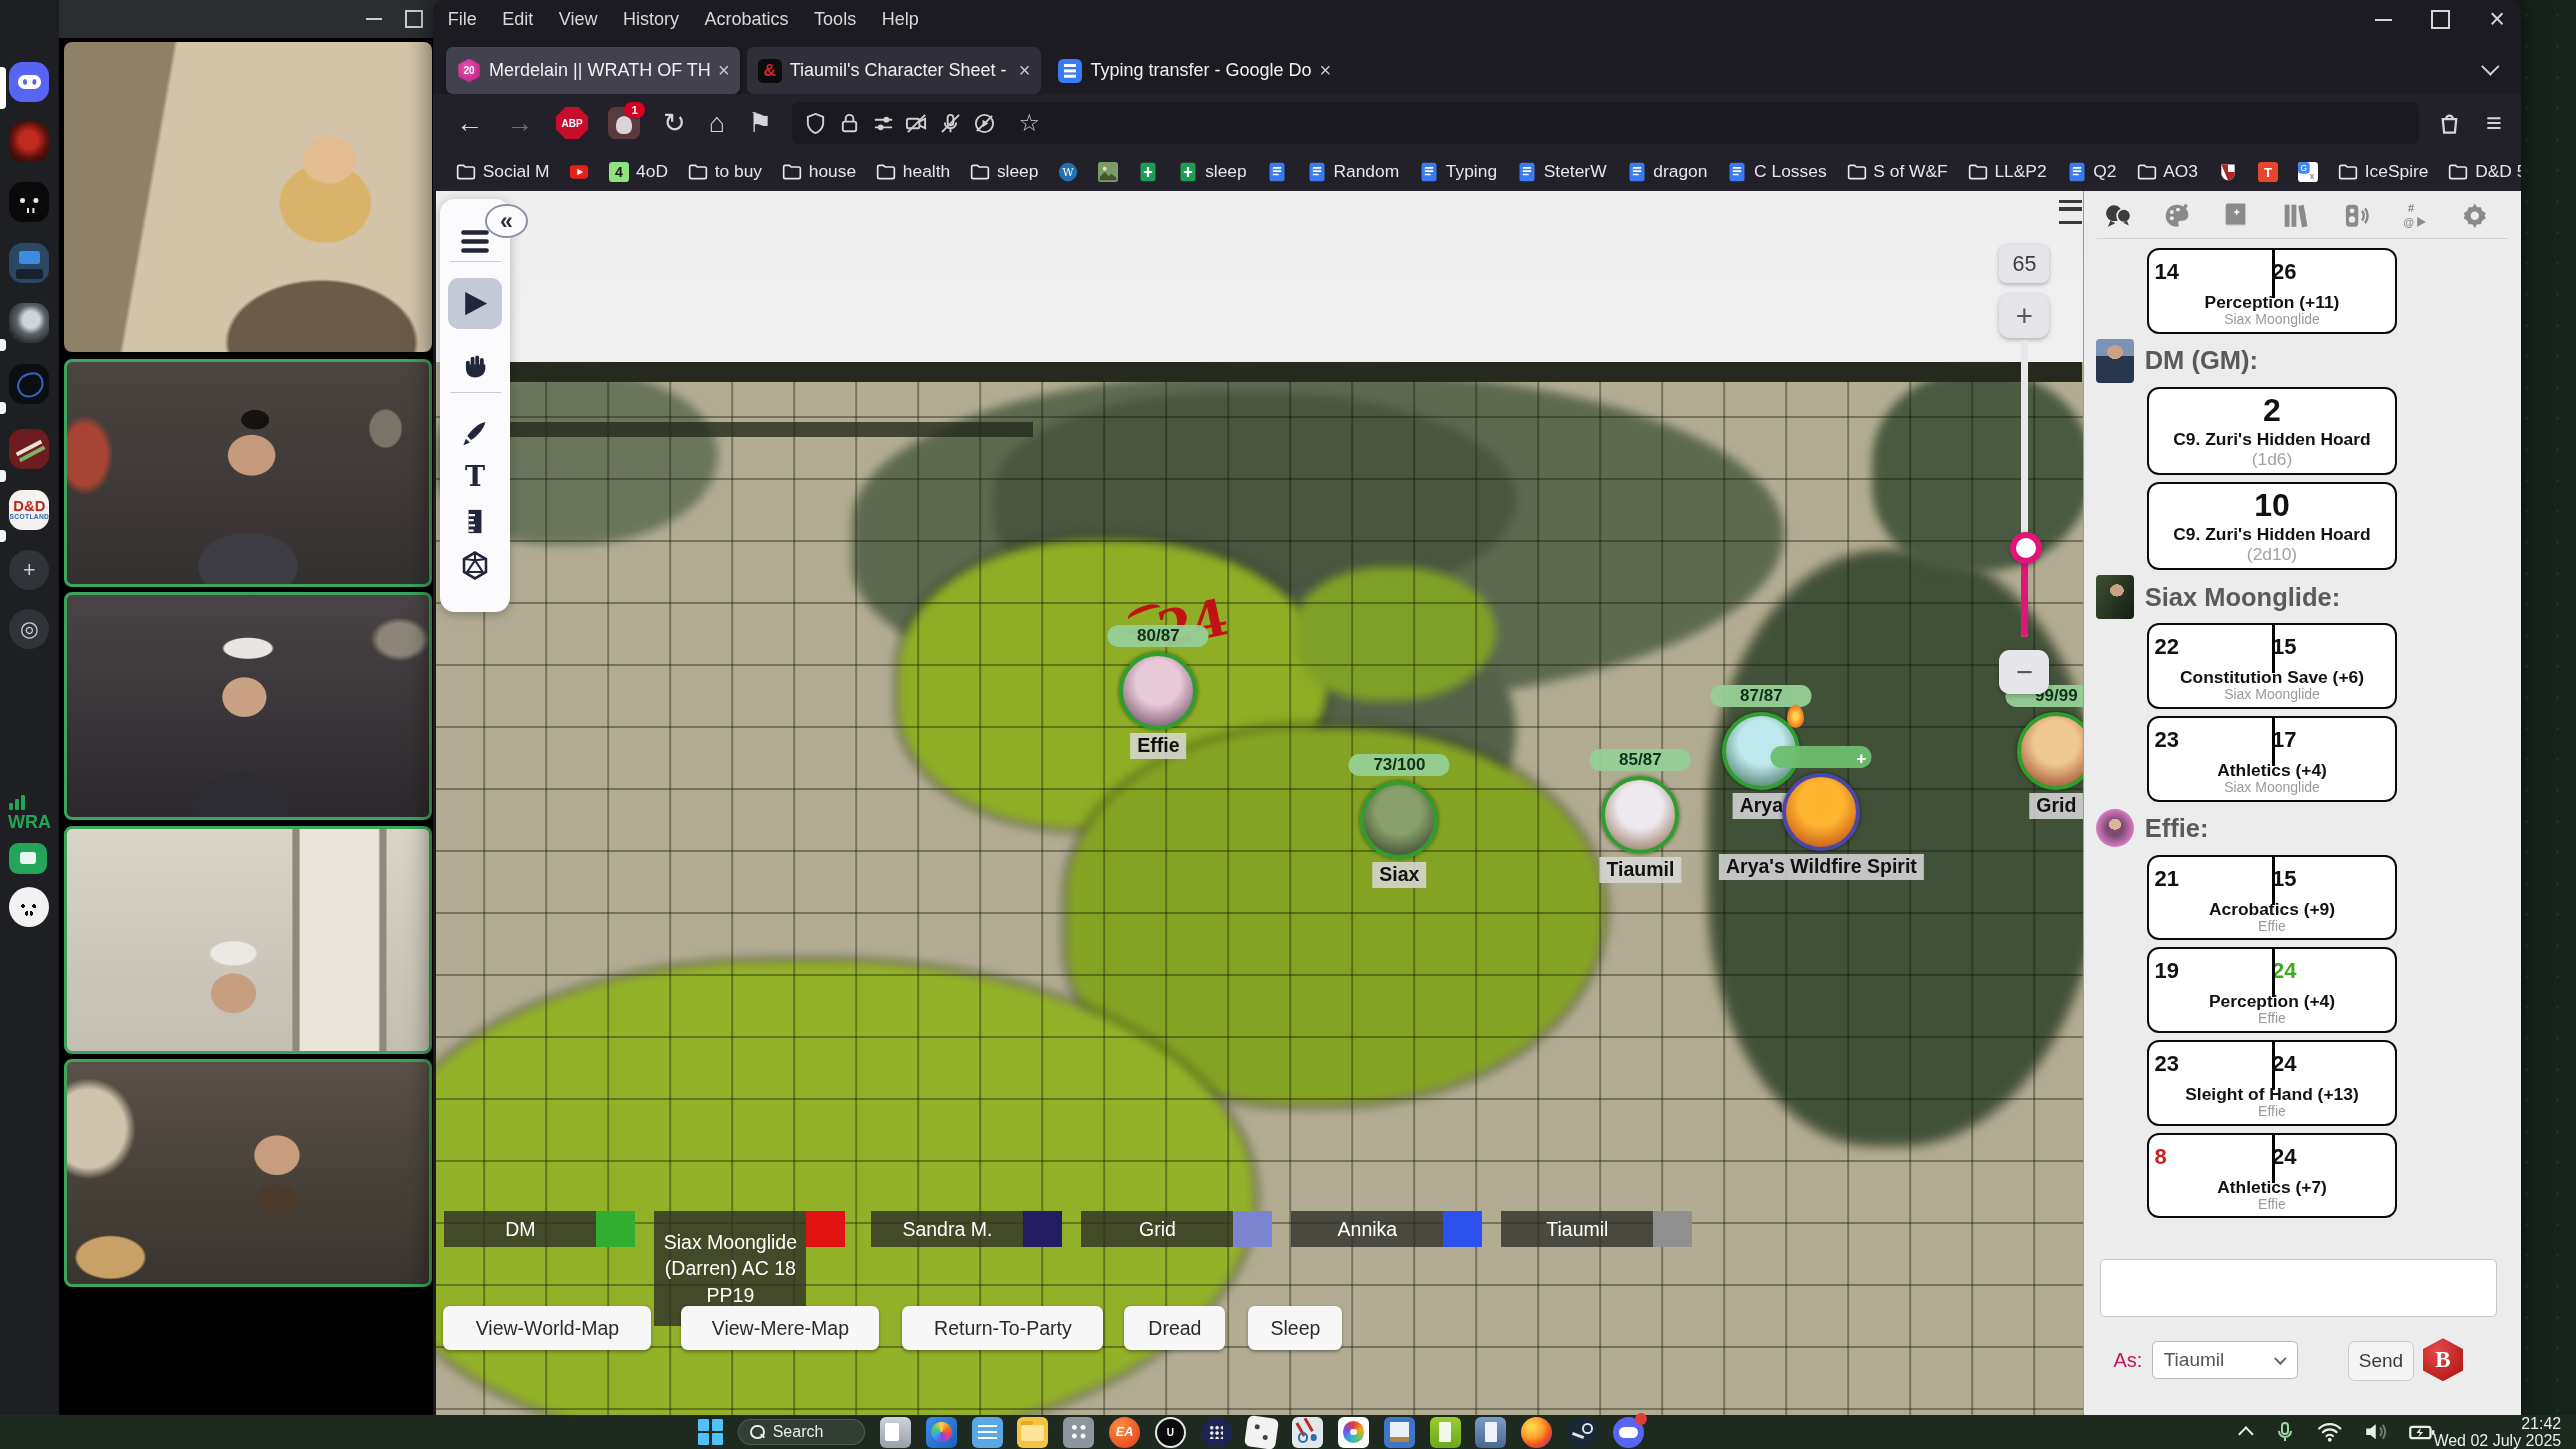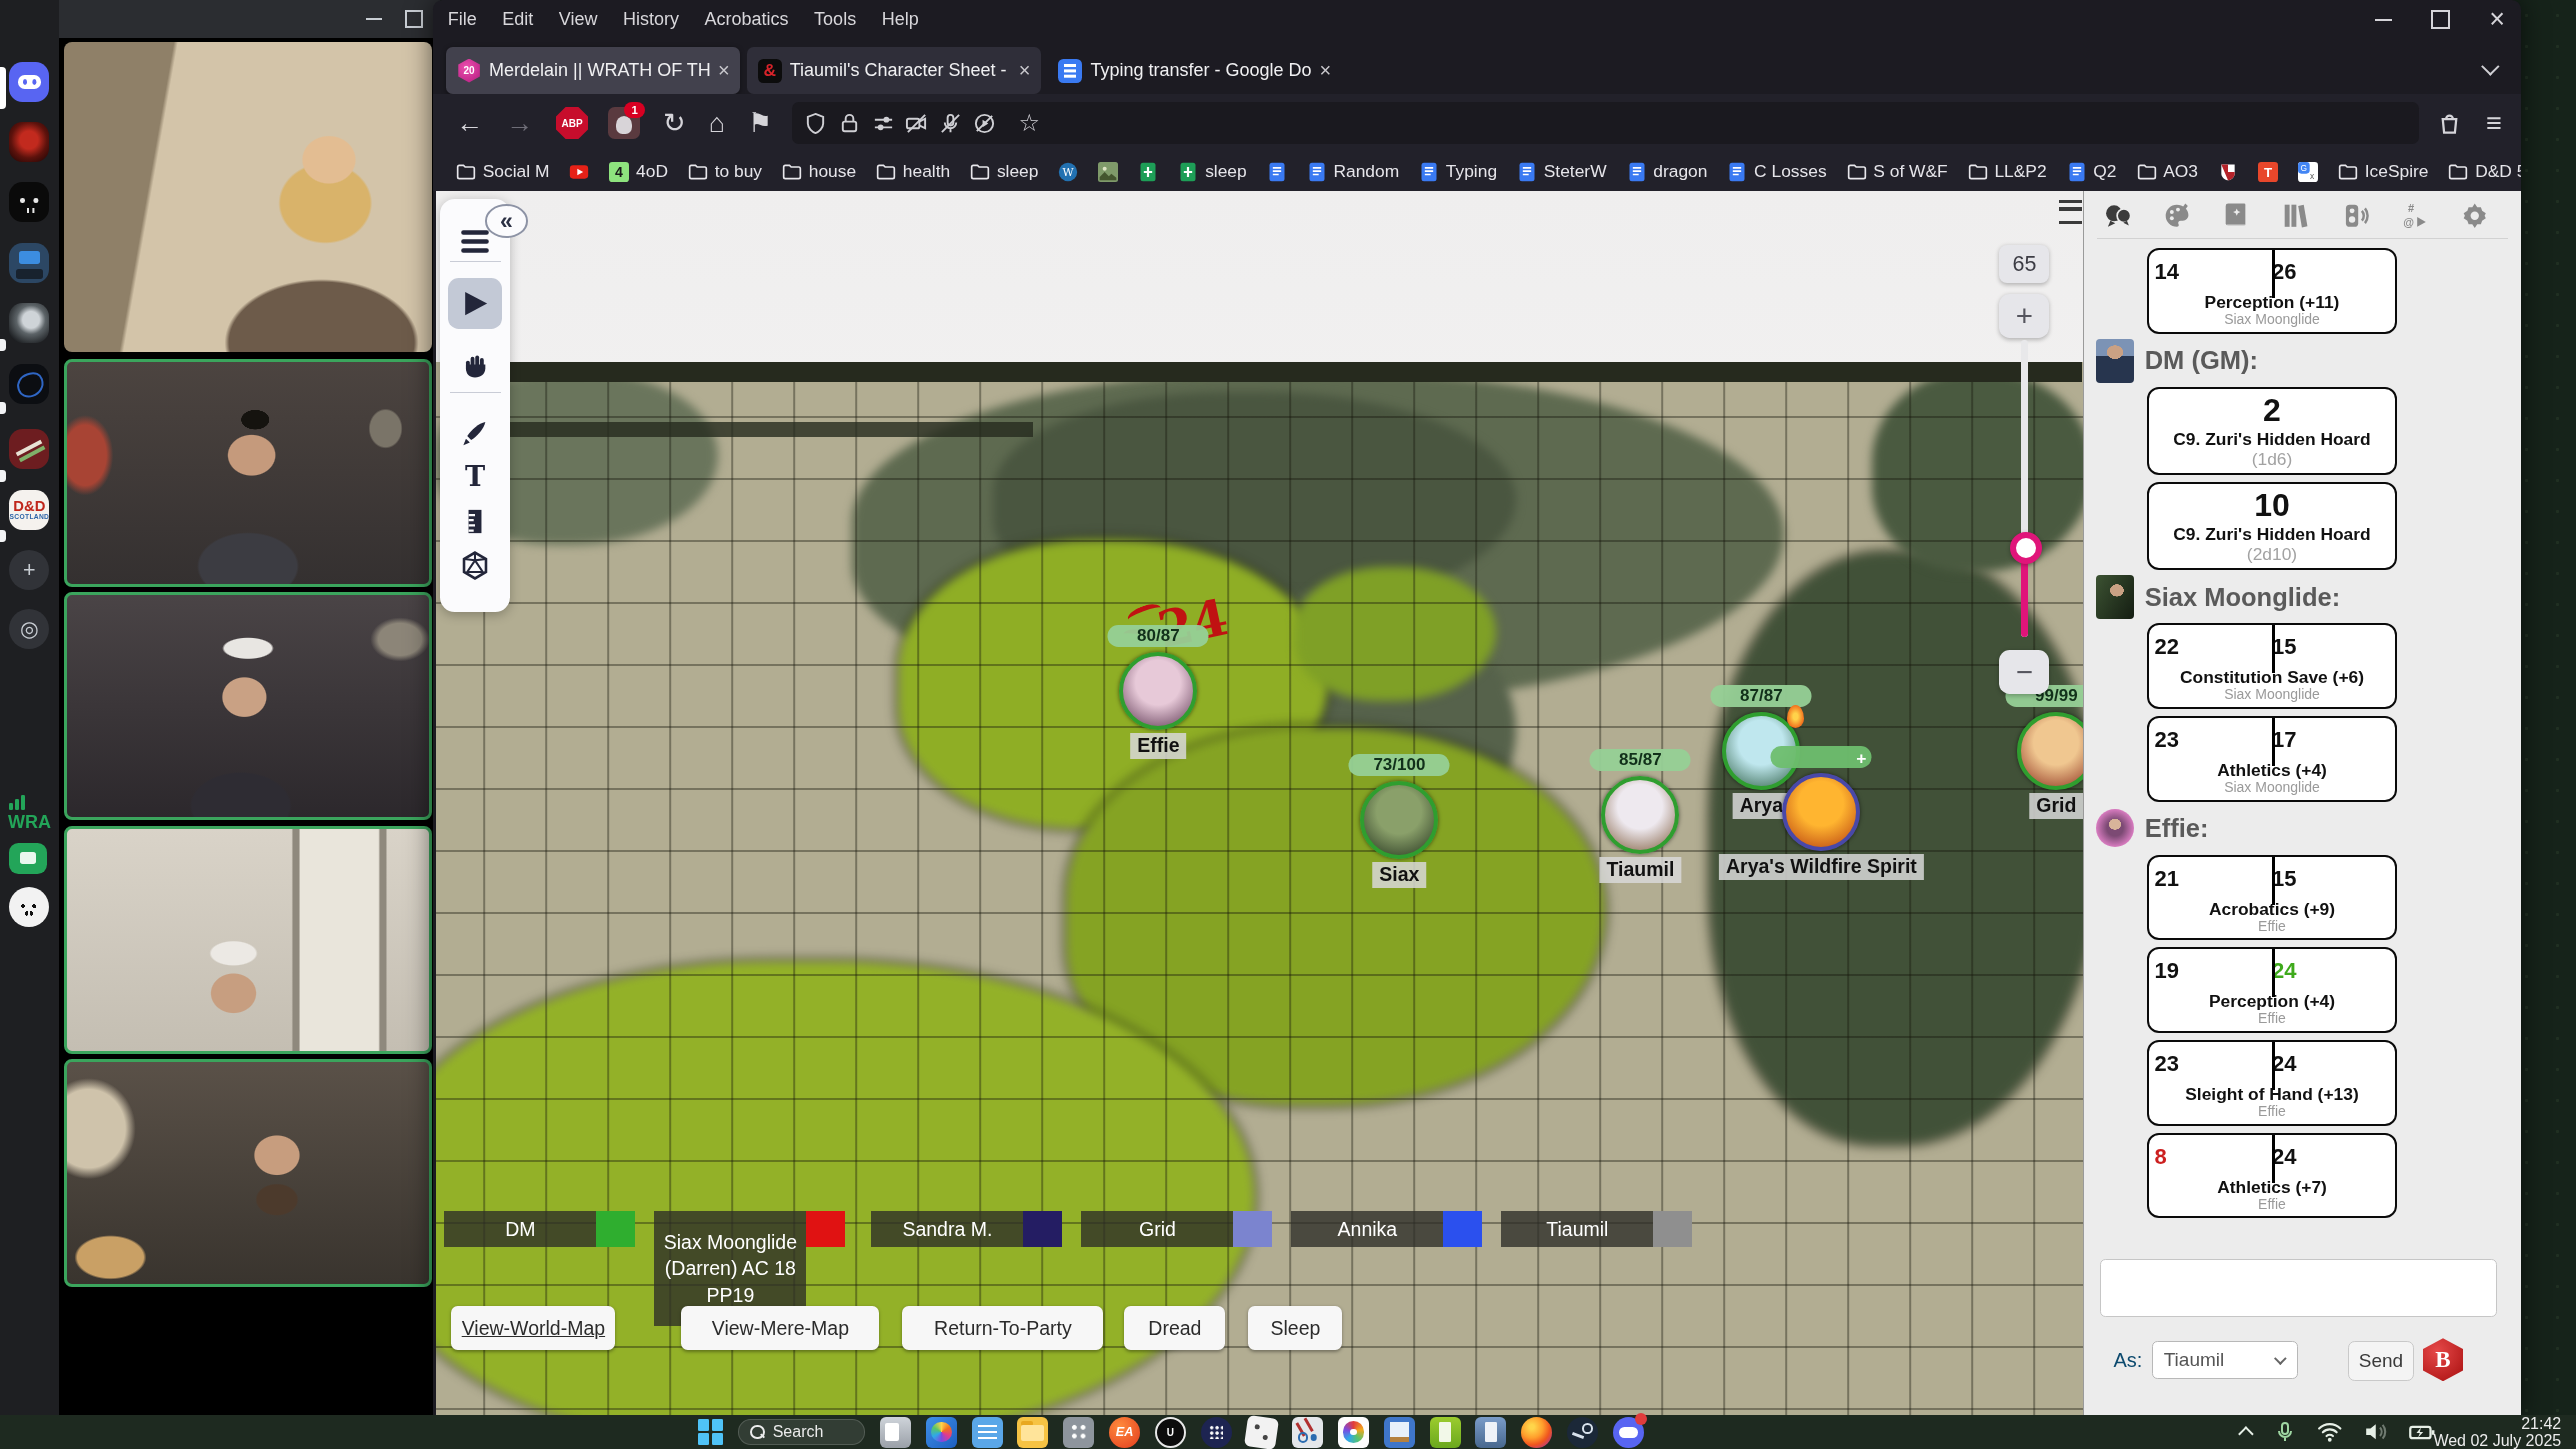--- a/index.html
+++ b/index.html
@@ -188,21 +188,21 @@
   .rollcard{position:relative;width:250px;margin:0 0 7.4px 63px;background:#fff;border:2.7px solid #0a0a0a;border-radius:12px;box-sizing:border-box;padding:2px 5.4px 4px;}
   .rollcard .vrow{display:flex;position:relative;}
   .rollcard .vrow .num{flex:1;text-align:left;font-size:22px;font-weight:bold;color:#111;line-height:40px;}
   .rollcard .vdiv{position:absolute;left:50%;top:-2px;width:3.4px;height:48px;background:#000;}
   .rollcard .lab{text-align:center;font-weight:bold;font-size:17.4px;color:#111;line-height:20px;}
   .rollcard .lab .formula{color:#a2a2a2;font-weight:normal;}
   .rollcard .sub{text-align:center;font-size:14px;color:#9a9a9a;line-height:15.4px;}
   .rollcard .v1{text-align:center;font-size:32px;font-weight:bold;color:#111;line-height:38px;}
   #chatinput{position:absolute;left:16px;right:24px;bottom:99px;height:56px;background:#fff;border:1.3px solid #c6c6c6;border-radius:5.4px;}
   #asrow{position:absolute;left:0;right:0;bottom:35px;height:40px;}
-  #aslabel{position:absolute;left:29.5px;top:8px;font-size:20px;color:#0c4a6e;}
+  #aslabel{position:absolute;left:29.5px;top:8px;font-size:20px;color:#be185d;}
   #asselect{position:absolute;left:68px;top:0;width:146px;height:38px;background:#fff;border:1.3px solid #b8b8b8;border-radius:5.4px;color:#555;font-size:19px;display:flex;align-items:center;padding-left:10.7px;box-sizing:border-box;}
   #asselect .chev-down{width:6.7px;height:6.7px;border-width:2px;border-color:#666;position:absolute;right:12px;top:12px;}
   #sendbtn{position:absolute;left:264px;top:0;width:64px;height:38px;background:#f4f4f4;border:1.3px solid #c9c9c9;border-radius:6.7px;color:#3a3a3a;font-size:19px;display:flex;align-items:center;justify-content:center;}
   #b20{position:absolute;left:339px;top:-2.7px;width:40px;height:43px;background:radial-gradient(circle at 35% 30%,#e54848,#a80f0f);clip-path:polygon(50% 0,100% 25%,100% 75%,50% 100%,0 75%,0 25%);display:flex;align-items:center;justify-content:center;color:#fff;font-weight:bold;font-size:23px;font-family:"Liberation Serif",serif;}
 
   
   #taskbar{position:absolute;left:0;top:1415px;width:2576px;height:34px;background:#1e2a20;display:flex;align-items:center;}
   #tb-apps{position:absolute;left:698px;display:flex;align-items:center;gap:14.8px;height:34px;}
   #startbtn{width:25.5px;height:25.5px;display:grid;grid-template-columns:11.4px 11.4px;grid-gap:2.7px;}
   #startbtn i{background:#4fc3f7;border-radius:1.3px;}
@@ -754,21 +754,21 @@
             <div class="pseg" style="left: 855px; top: 0px;">
               <div class="pname">Annika</div>
               <div class="sw" style="background: rgb(43, 80, 238);"></div>
             </div>
             <div class="pseg" style="left: 1065px; top: 0px;">
               <div class="pname">Tiaumil</div>
               <div class="sw" style="background: rgb(143, 143, 143);"></div>
             </div>
           </div>
         <div id="mapbtns">
-            <div class="mbtn" style="left: 15px; width: 164px; text-decoration: underline;">View-World-Map</div>
+            <div class="mbtn" style="left: 7px; width: 208px;">View-World-Map</div>
             <div class="mbtn" style="left: 245px; width: 198px;">View-Mere-Map</div>
             <div class="mbtn" style="left: 466px; width: 201px;">Return-To-Party</div>
             <div class="mbtn" style="left: 688px; width: 101px;">Dread</div>
             <div class="mbtn" style="left: 812px; width: 94px;">Sleep</div>
           </div>
       </div>
 
       <div id="sidebar">
         <div id="sbtabs">
             <span class="sbtab on">

